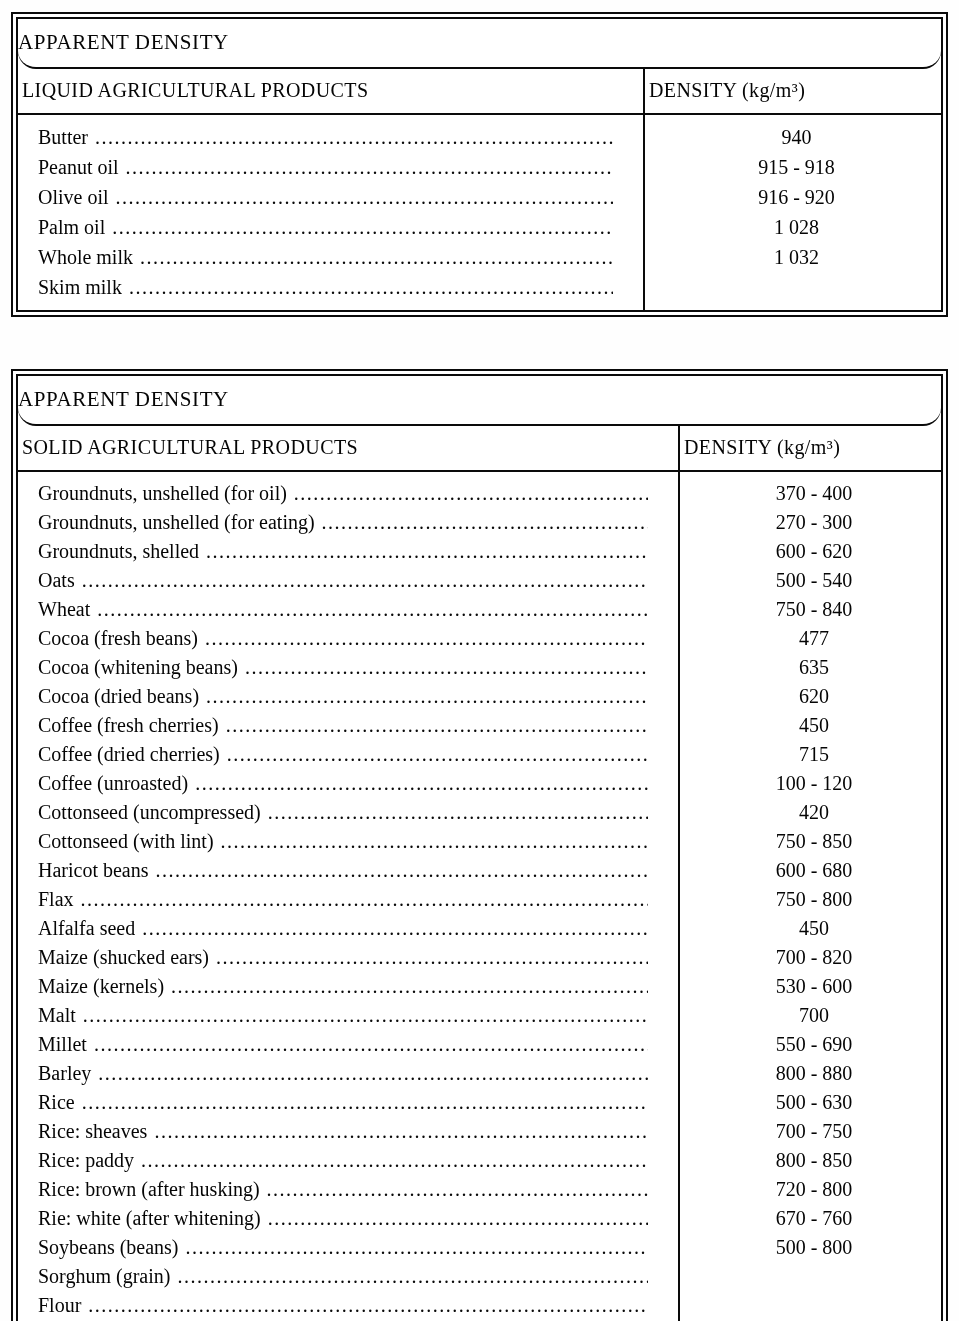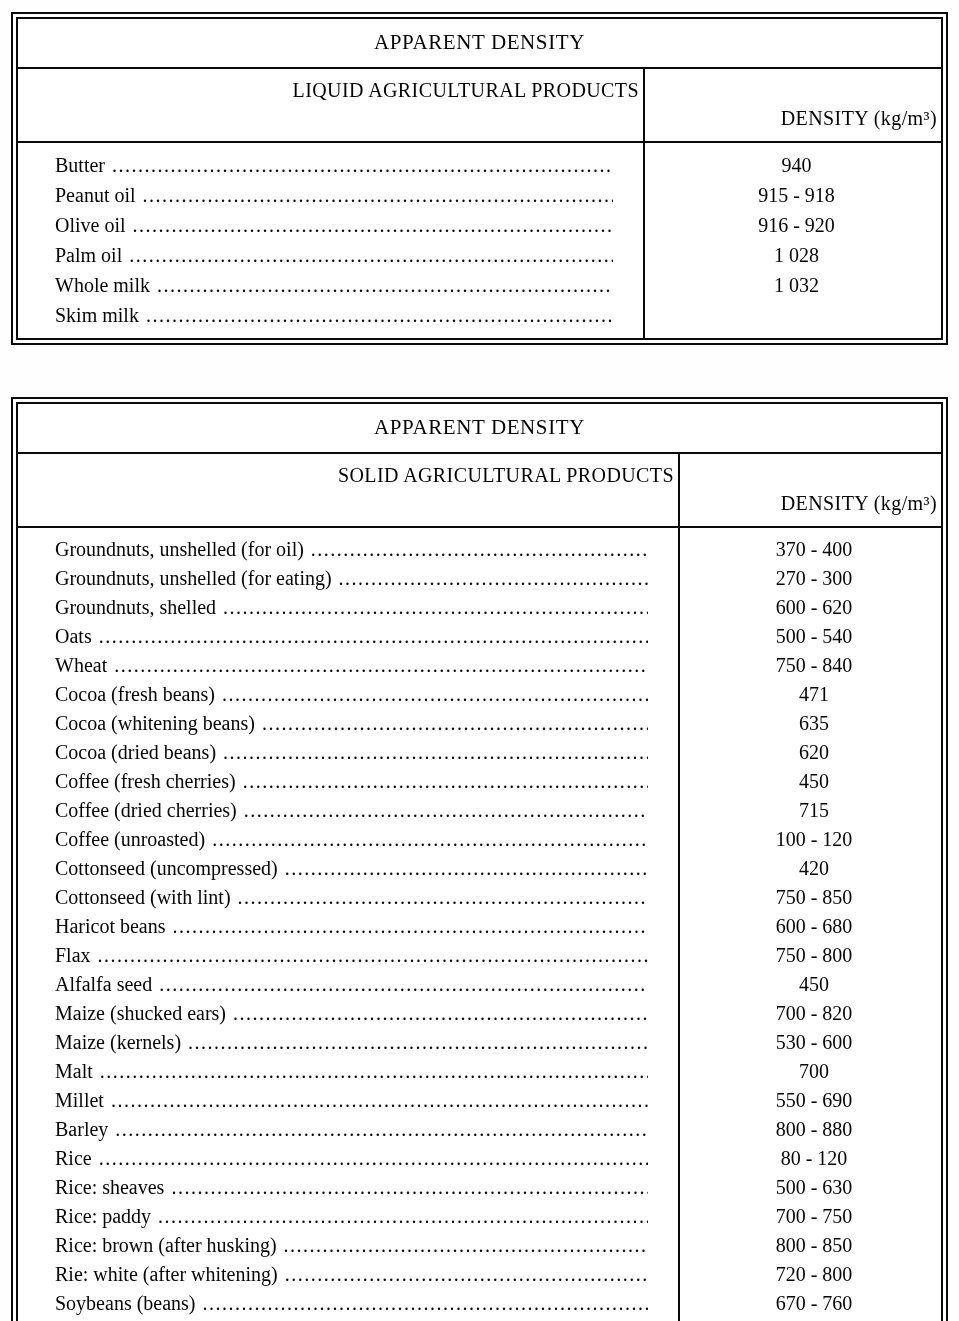--- a/index.html
+++ b/index.html
@@ -21,39 +21,39 @@
   .tbl-outer {
     border: 2px solid #0a0a0a;
     padding: 3px;
     box-sizing: border-box;
     background: #fff;
   }
   .tbl-inner {
     border: 2px solid #0a0a0a;
   }
   .title-row {
-    text-align: center;
     font-size: 21px;
     letter-spacing: 0.6px;
     padding: 11px 0 12px 0;
     border-bottom: 2px solid #0a0a0a;
+    border-radius: 18px;
   }
   .header-row {
     display: flex;
     border-bottom: 2px solid #0a0a0a;
   }
   .header-cell {
     box-sizing: border-box;
-    text-align: right;
+    text-align: left;
     font-size: 20px;
     letter-spacing: 0.4px;
     padding: 10px 4px 11px 4px;
   }
   .header-product { border-right: 2px solid #0a0a0a; }
-  .header-density { flex: 1; margin-top: 28px; }
+  .header-density { flex: 1; }
   .tbl-body {
     display: flex;
     align-items: stretch;
   }
   .col-products {
     box-sizing: border-box;
     border-right: 2px solid #0a0a0a;
     padding: 7px 0 8px 0;
   }
   .col-values {
@@ -62,21 +62,20 @@
     padding: 7px 0 8px 0;
   }
   .prow {
     display: flex;
     align-items: baseline;
     font-size: 20px;
     box-sizing: border-box;
     padding: 0 30px 0 20px;
     overflow: hidden;
     white-space: nowrap;
-    margin-left: 17px;
   }
   .pname { flex: none; }
   .dots {
     flex: 1 1 auto;
     overflow: hidden;
     white-space: nowrap;
     margin-left: 7px;
   }
   .dots::after {
     content: ".....................................................................................................";
@@ -275,37 +274,36 @@
               <span class="pname">Flour</span>
               <span class="dots"></span>
             </div>
           </div>
         <div class="col-values">
             <div class="vrow">370 - 400</div>
             <div class="vrow">270 - 300</div>
             <div class="vrow">600 - 620</div>
             <div class="vrow">500 - 540</div>
             <div class="vrow">750 - 840</div>
-            <div class="vrow">471</div>
+            <div class="vrow">477</div>
             <div class="vrow">635</div>
             <div class="vrow">620</div>
             <div class="vrow">450</div>
             <div class="vrow">715</div>
             <div class="vrow">100 - 120</div>
             <div class="vrow">420</div>
             <div class="vrow">750 - 850</div>
             <div class="vrow">600 - 680</div>
             <div class="vrow">750 - 800</div>
             <div class="vrow">450</div>
             <div class="vrow">700 - 820</div>
             <div class="vrow">530 - 600</div>
             <div class="vrow">700</div>
             <div class="vrow">550 - 690</div>
             <div class="vrow">800 - 880</div>
-            <div class="vrow">80 - 120</div>
             <div class="vrow">500 - 630</div>
             <div class="vrow">700 - 750</div>
             <div class="vrow">800 - 850</div>
             <div class="vrow">720 - 800</div>
             <div class="vrow">670 - 760</div>
             <div class="vrow">500 - 800</div>
           </div>
       </div>
     </div>
   </section>

